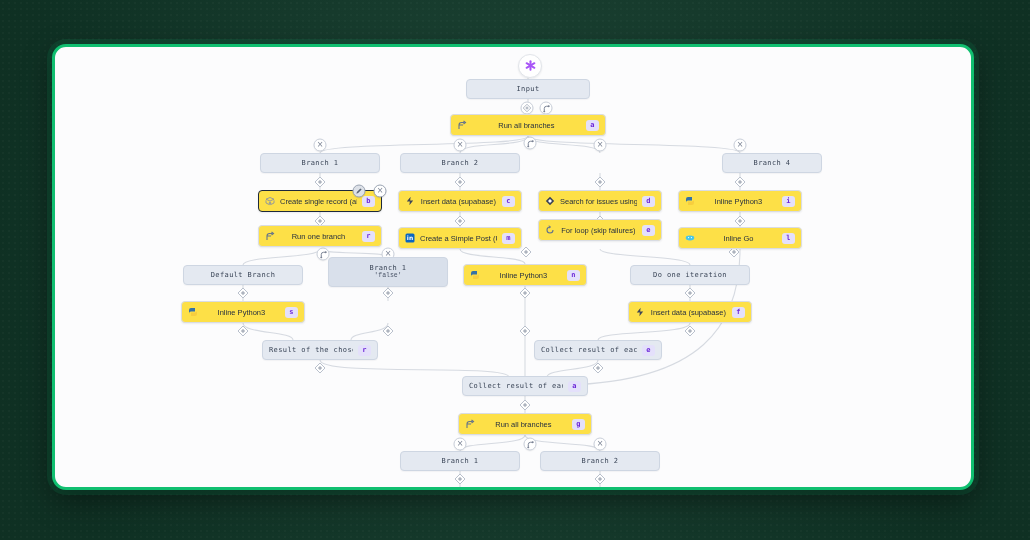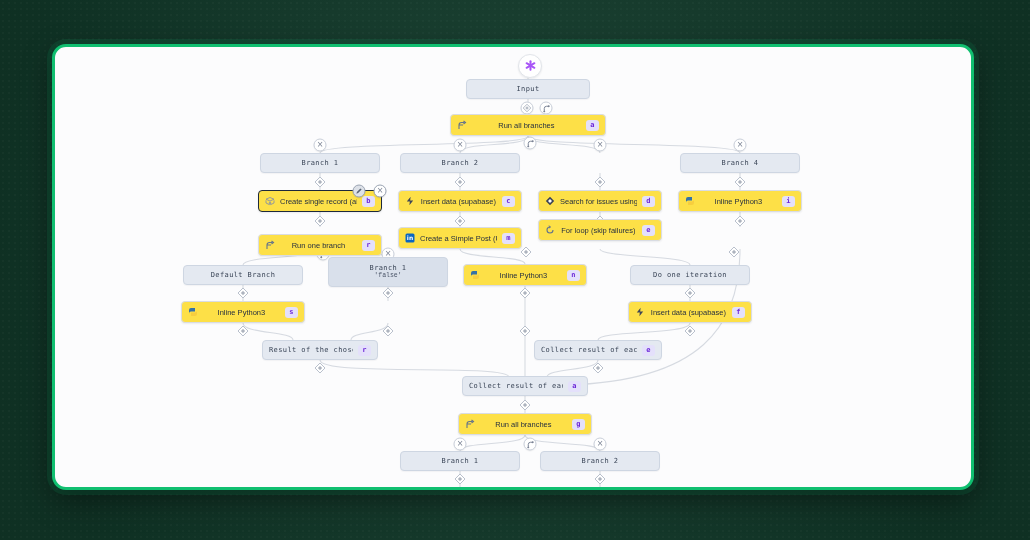--- a/index.html
+++ b/index.html
@@ -175,21 +175,21 @@
           <circle cx="7" cy="2" r="1.1" fill="#7a8294"></circle>
         </svg>
       </span>
 
   <div class="node header" style="left:265px;top:116px;width:120px">
         <span class="nlabel">Branch 1</span>
       </div>
   <div class="node header" style="left:405px;top:116px;width:120px">
         <span class="nlabel">Branch 2</span>
       </div>
-  <div class="node header" style="left:685px;top:116px;width:120px">
+  <div class="node header" style="left:717px;top:116px;width:100px">
         <span class="nlabel">Branch 4</span>
       </div>
 
   <span class="pt" style="left:265px;top:135px">
         <svg width="12" height="12" viewBox="0 0 12 12">
           <path d="M6,1 L11,6 L6,11 L1,6 Z" fill="#fff" stroke="#b9c0cc"></path>
           <path d="M6,4 V8 M4,6 H8" stroke="#8a93a3" stroke-width=".9"></path>
         </svg>
       </span>
   <span class="pt" style="left:405px;top:135px">
@@ -280,21 +280,21 @@
           <path d="M6,4 V8 M4,6 H8" stroke="#8a93a3" stroke-width=".9"></path>
         </svg>
       </span>
   <span class="pt" style="left:685px;top:174px">
         <svg width="12" height="12" viewBox="0 0 12 12">
           <path d="M6,1 L11,6 L6,11 L1,6 Z" fill="#fff" stroke="#b9c0cc"></path>
           <path d="M6,4 V8 M4,6 H8" stroke="#8a93a3" stroke-width=".9"></path>
         </svg>
       </span>
 
-  <div class="node step" style="left:265px;top:198px;width:124px">
+  <div class="node step" style="left:265px;top:189px;width:124px">
     <span class="nicon">
           <svg width="10" height="10" viewBox="0 0 10 10">
             <path d="M2,9 V5 Q2,2.5 4.5,2.5 H7.5 M2,5 H6" fill="none" stroke="#64748b" stroke-width="1.1"></path>
             <path d="M6.5,1 L8.5,2.5 L6.5,4" fill="none" stroke="#64748b" stroke-width="1.1"></path>
           </svg>
         </span>
     <span class="nlabel">Run one branch</span>
     <span class="nbadge">r</span>
   </div>
   <div class="node step" style="left:405px;top:191px;width:124px">
@@ -309,20 +309,31 @@
   </div>
   <div class="node step" style="left:545px;top:183px;width:124px">
     <span class="nicon">
           <svg width="10" height="10" viewBox="0 0 10 10">
             <path d="M8,5 A3,3 0 1 1 5,2" fill="none" stroke="#64748b" stroke-width="1.1"></path>
             <path d="M3.8,0.8 L5.6,2 L3.8,3.2" fill="none" stroke="#64748b" stroke-width="1"></path>
           </svg>
         </span>
     <span class="nlabel">For loop (skip failures)</span>
     <span class="nbadge">e</span>
+  </div>
+  <div class="node step" style="left:685px;top:191px;width:124px">
+    <span class="nicon">
+          <svg width="10" height="10" viewBox="0 0 10 10">
+            <ellipse cx="5" cy="5" rx="4.3" ry="2.4" fill="#45c6e8"></ellipse>
+            <circle cx="3.6" cy="4.6" r=".6" fill="#fff"></circle>
+            <circle cx="6.4" cy="4.6" r=".6" fill="#fff"></circle>
+          </svg>
+        </span>
+    <span class="nlabel">Inline Go</span>
+    <span class="nbadge">l</span>
   </div>
 
   <span class="cbtn" style="left:268px;top:207px">
         <svg width="8" height="8" viewBox="0 0 9 9">
           <path d="M2,8 V4.5 Q2,2 4.5,2 H7" fill="none" stroke="#7a8294" stroke-width="1.1"></path>
           <circle cx="2" cy="8" r="1.1" fill="#7a8294"></circle>
           <circle cx="7" cy="2" r="1.1" fill="#7a8294"></circle>
         </svg>
       </span>
   <span class="cbtn" style="left:333px;top:207px">

